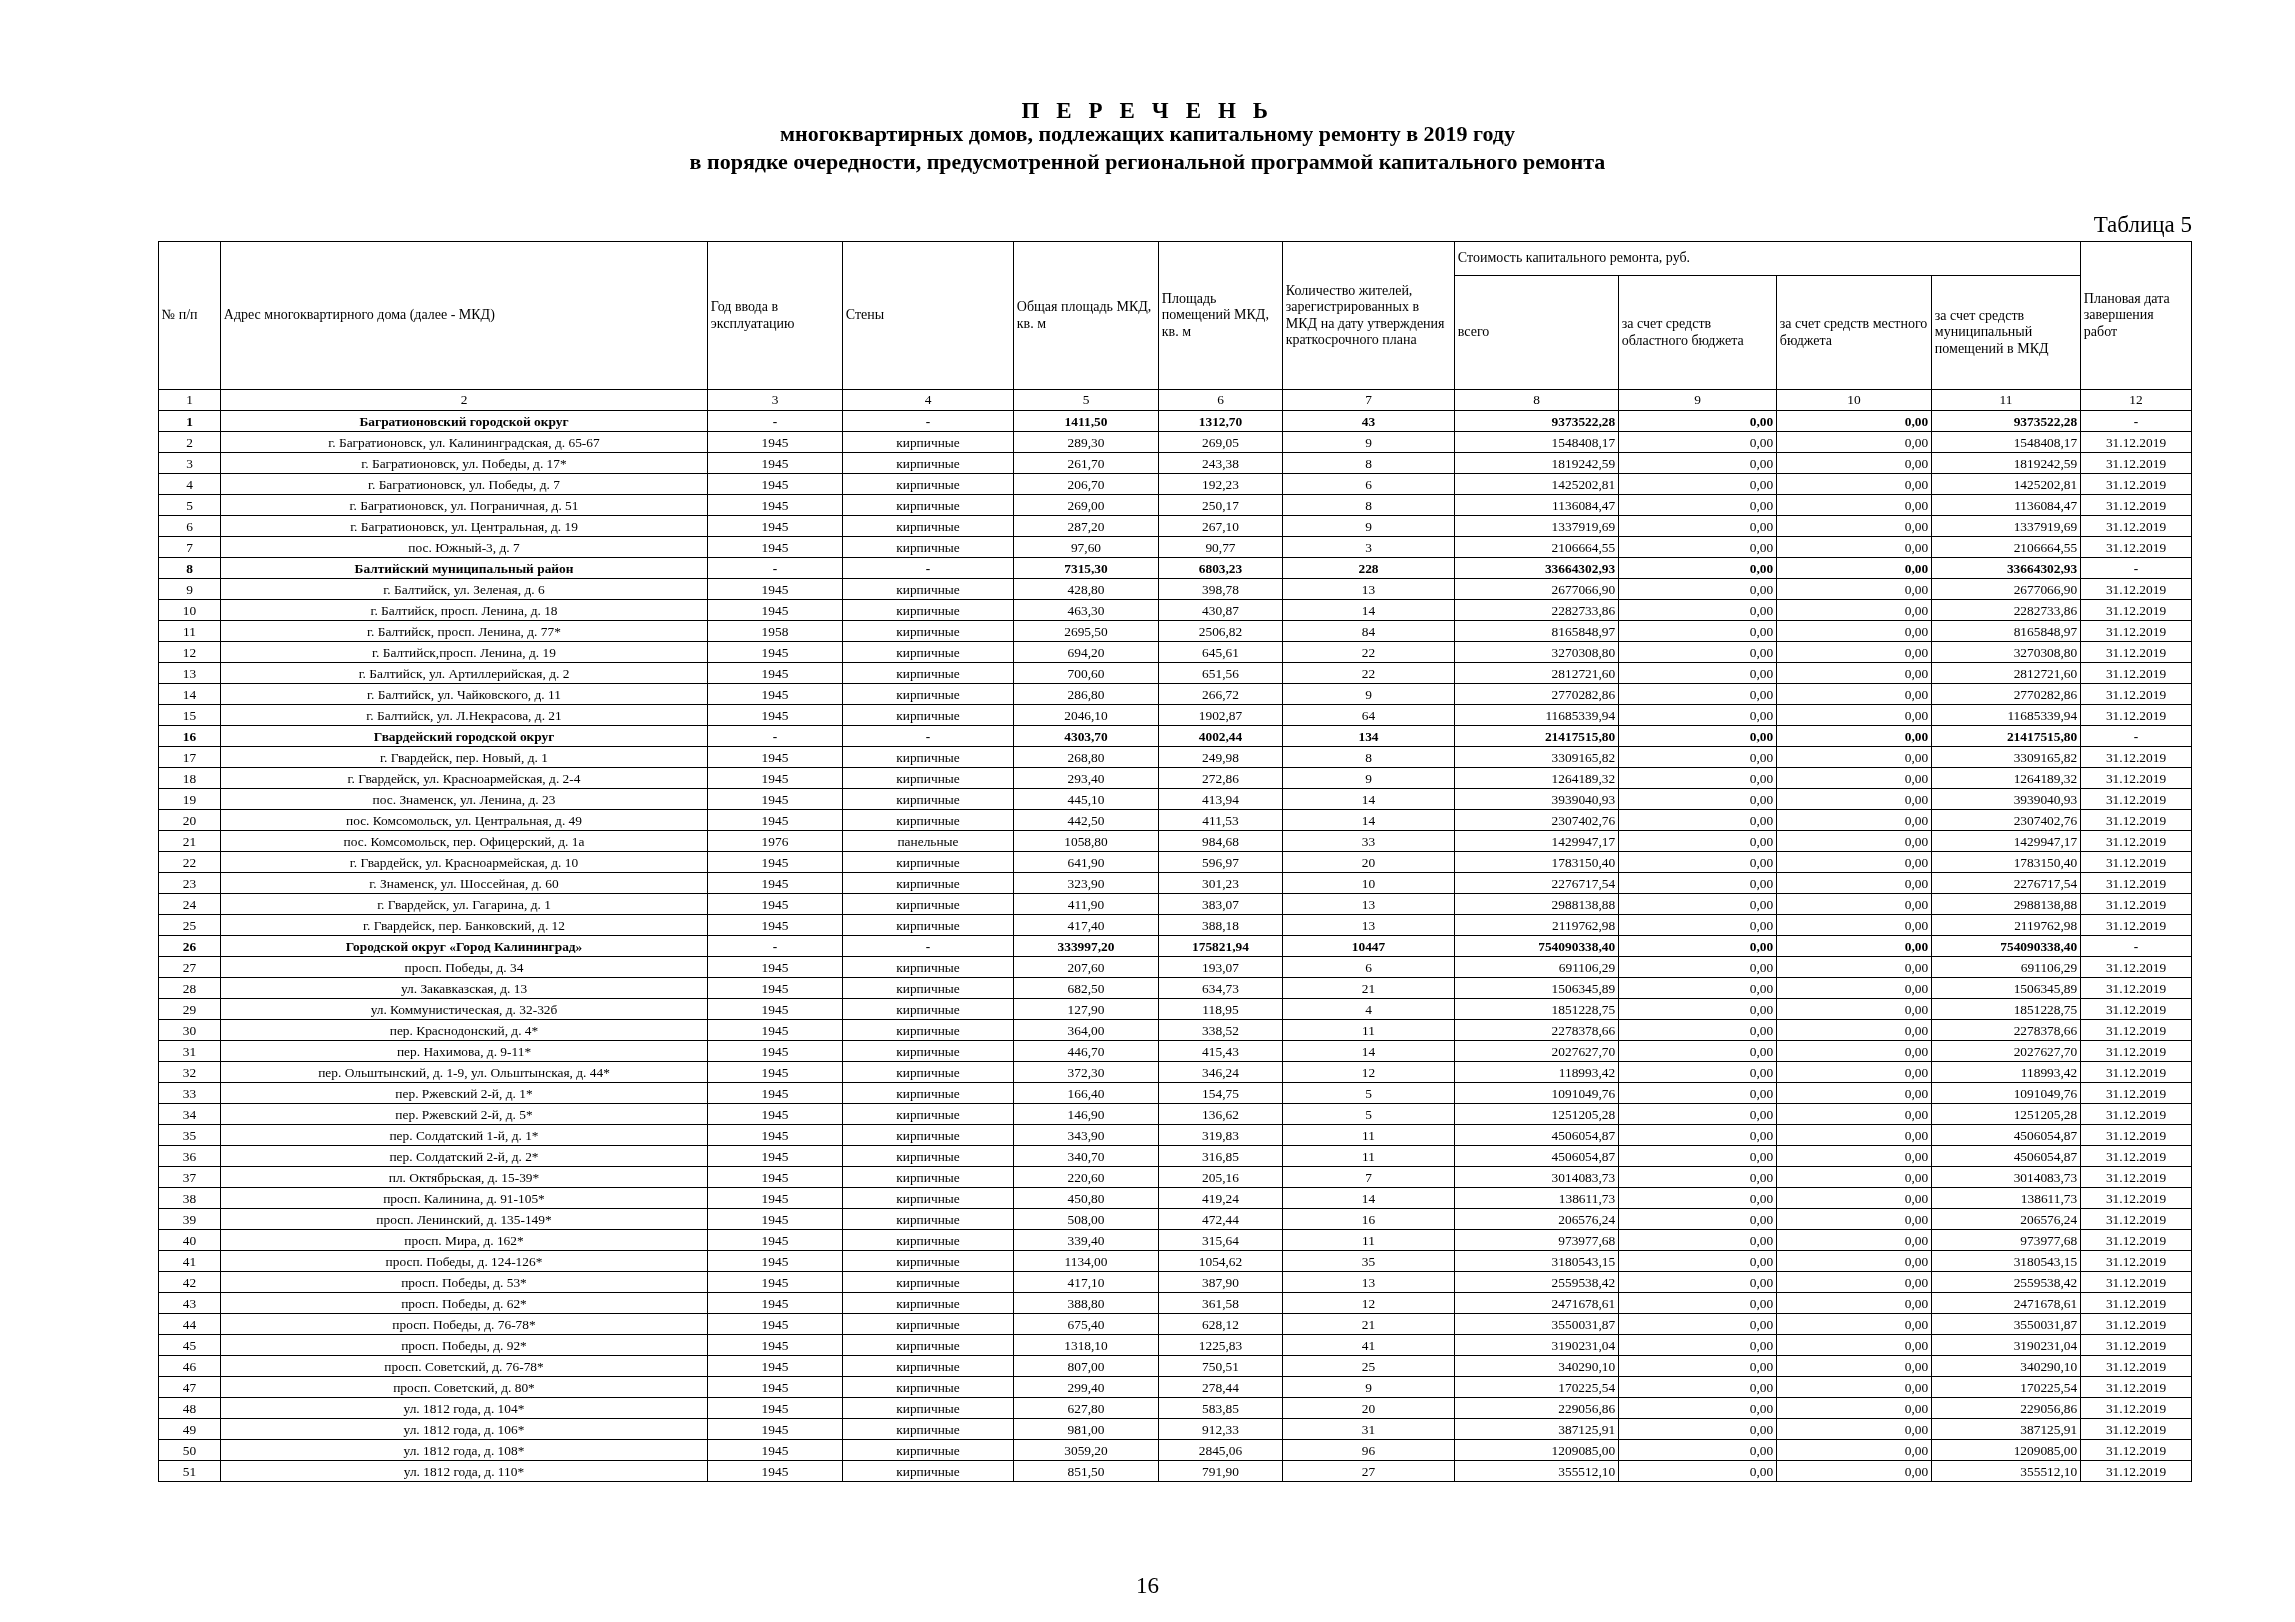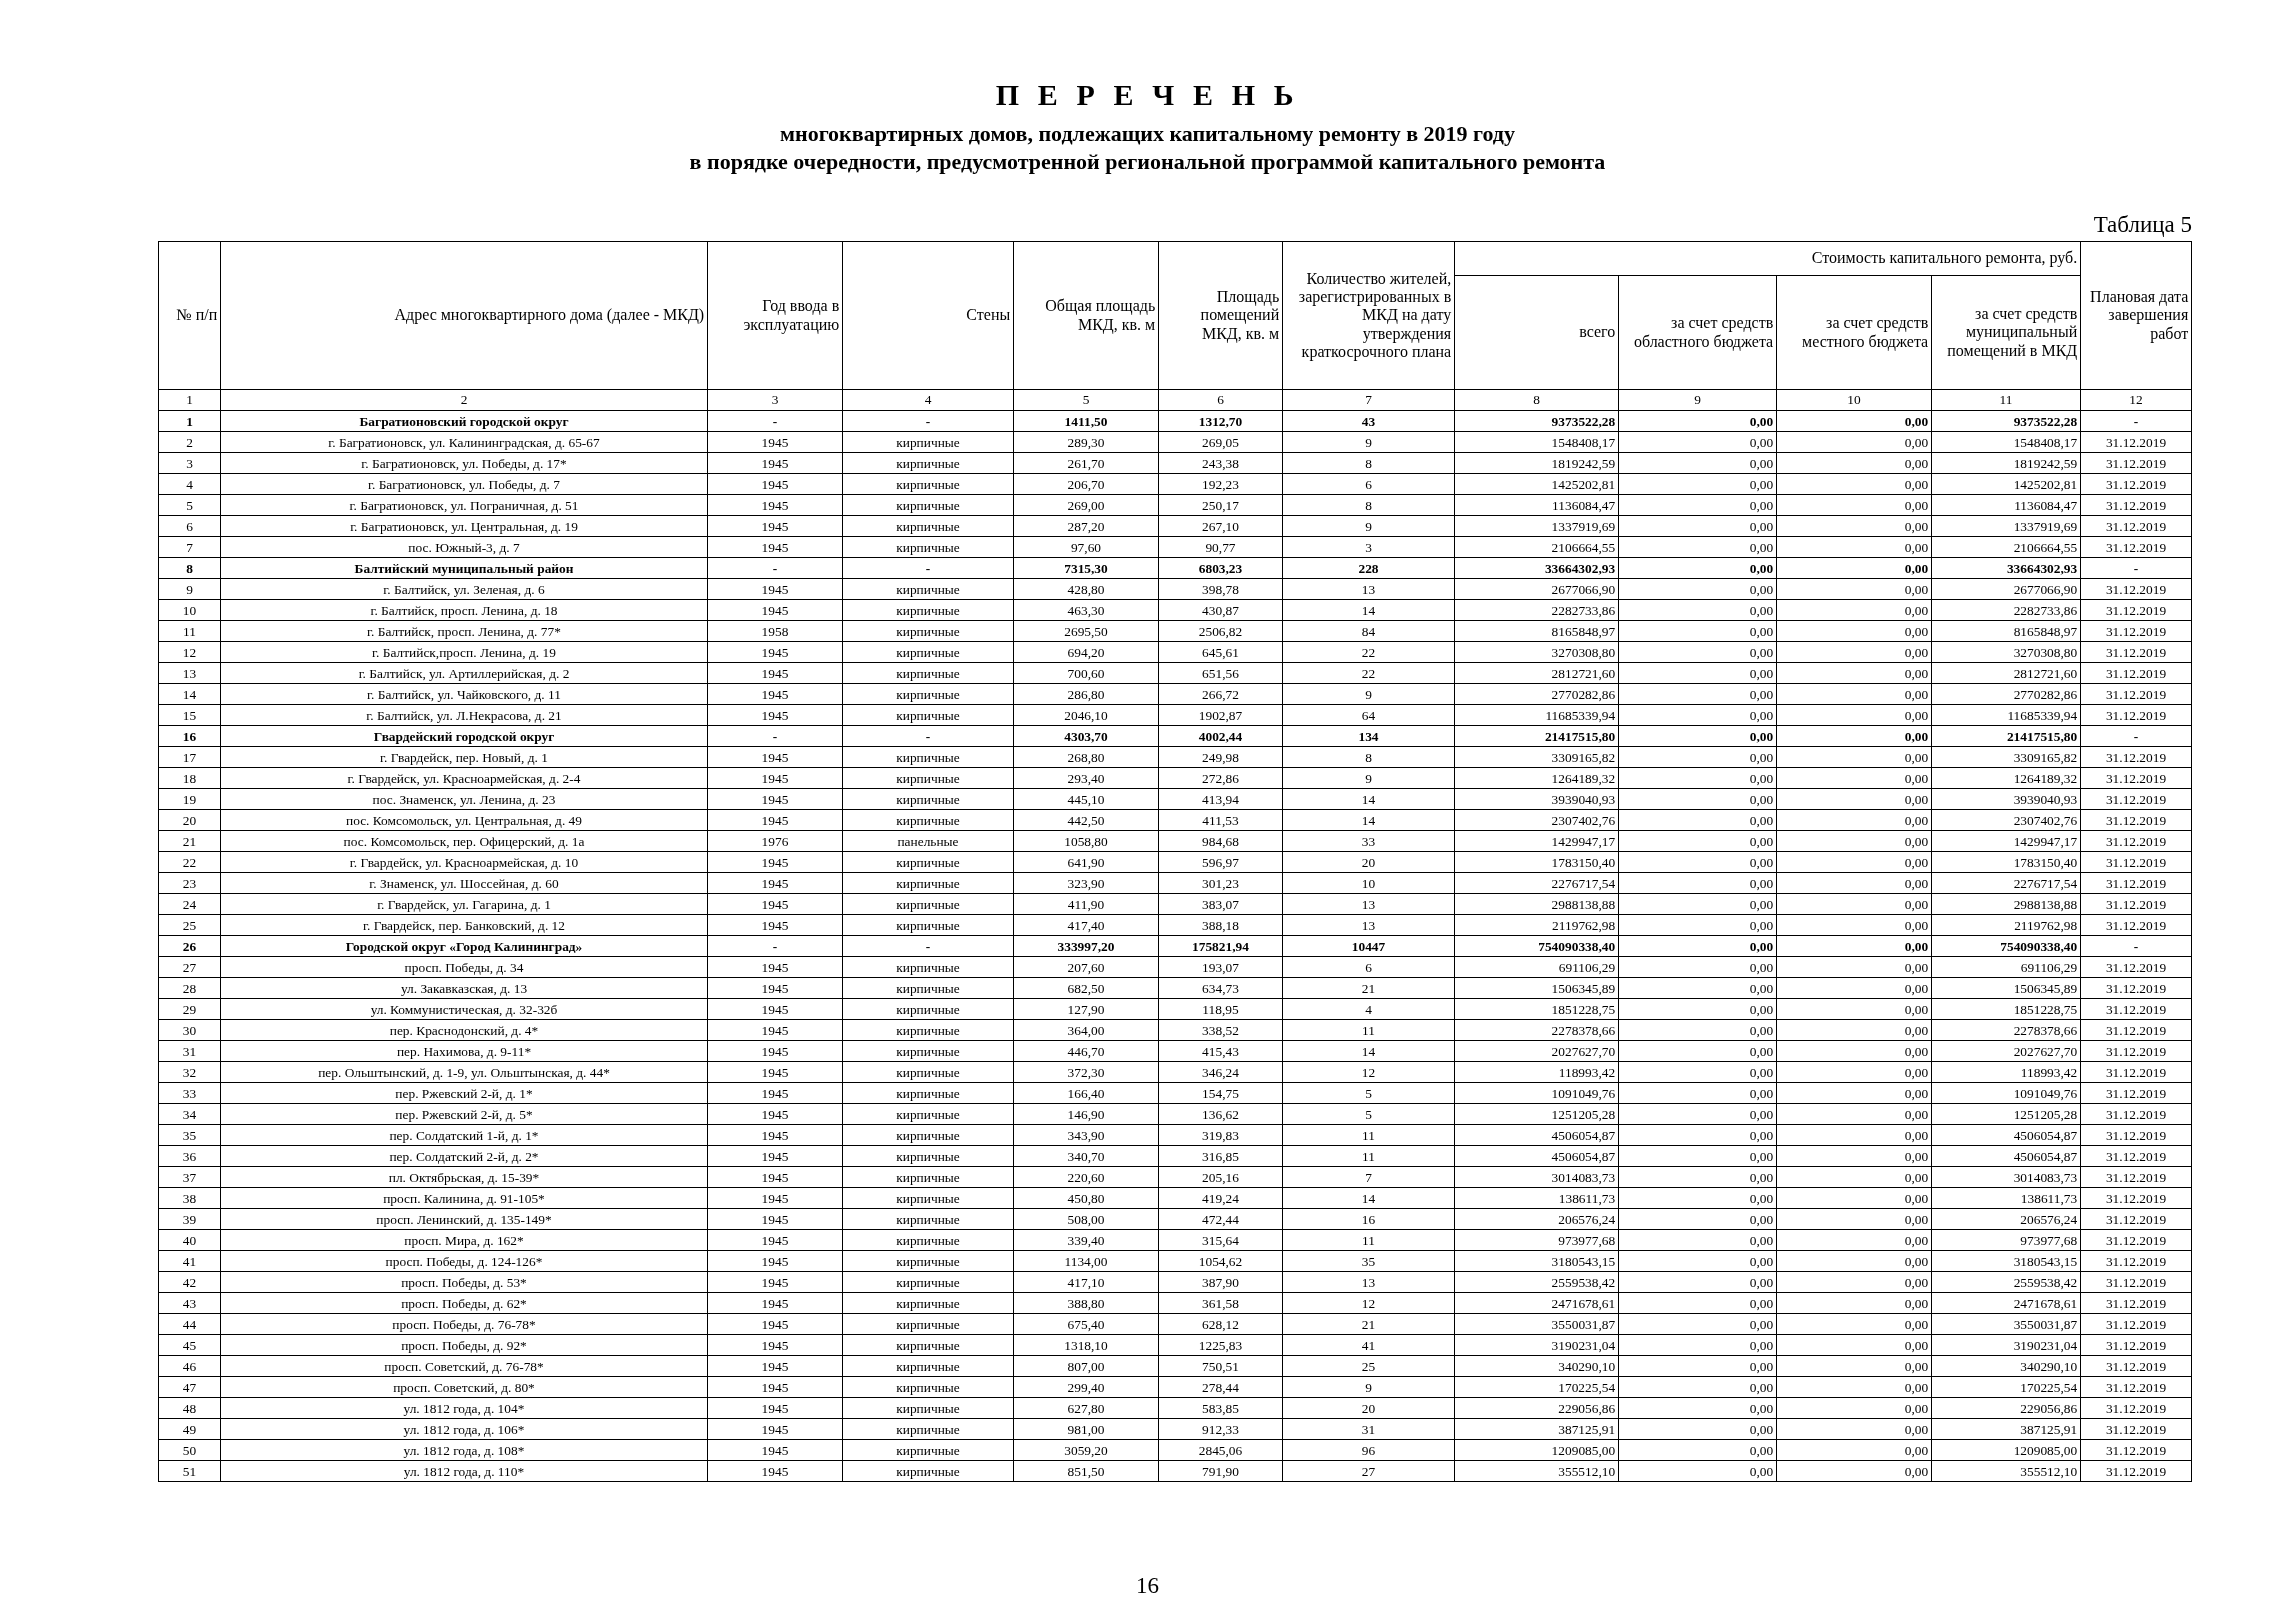--- a/index.html
+++ b/index.html
@@ -1,25 +1,25 @@
 <!DOCTYPE html>
 <html style="font-size:7.4px"><head>
 <meta charset="utf-8">
 <style>
   html, body { margin:0; padding:0; background:#ffffff; }
   body { width:2295px; height:1623px; position:relative; overflow:hidden; font-family:"Liberation Serif", "DejaVu Serif", serif; color:#000; }
   .title { position:absolute; left:0; width:2295px; text-align:center; font-weight:bold; }
-  #t1 { top:78px; font-size:30px; letter-spacing:5.6px; }
+  #t1 { top:98px; font-size:23px; letter-spacing:5.6px; }
   #t2 { top:121px; font-size:22px; }
   #t3 { top:149px; font-size:22px; }
   #tablelabel { position:absolute; top:212px; right:103px; font-size:23px;margin-left:44px; }
   #pagenum { position:absolute; top:1573px; left:0; width:2295px; text-align:center; font-size:23px; }
   table { position:absolute; left:158px; top:241px; border-collapse:collapse; table-layout:fixed; width:2033px; font-size:13.4px; }
   td, th { border:0.9px solid #000; padding:0 2.8px; overflow:hidden; white-space:nowrap; font-weight:normal; line-height:1.15; }
-  th { text-align:right; vertical-align:middle; font-size:16px; white-space:normal; }
+  th { text-align:left; vertical-align:middle; font-size:14px; white-space:normal; }
   tr.hdr1 th { height:33px; }
   tr.hdr2 th { height:113px; }
   tr.nums td { height:20.4px; text-align:center; border-top:1.9px solid #000; border-bottom:1.9px solid #000; }
   tbody tr td { height:20px; border-bottom:1.4px solid #000; }
   td.c { text-align:center; }
   td.r { text-align:right; }
   td.l { text-align:center; }
   tr.group td { font-weight:bold; }
 </style>
 </head>

